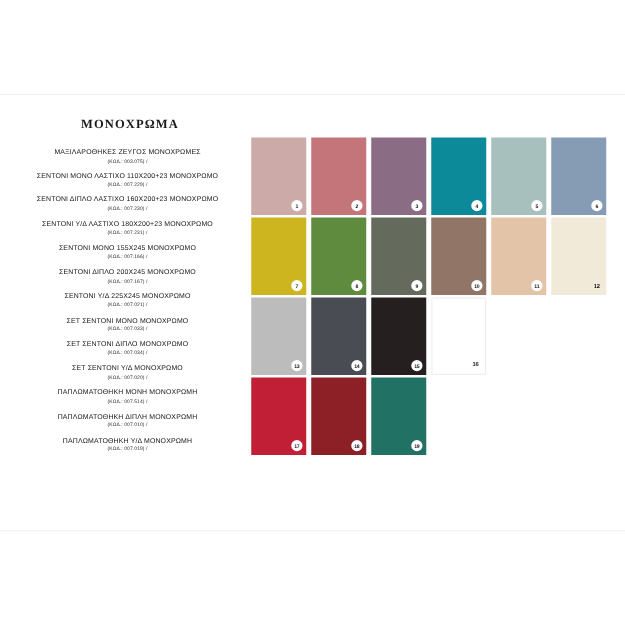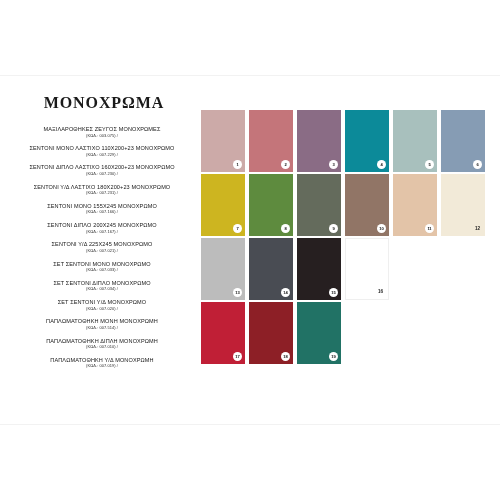--- a/index.html
+++ b/index.html
@@ -39,21 +39,21 @@
   
   #left-col {
     position: absolute;
     left: 8px;
     top: 94px;
     width: 188px;
   }
 
   #page-title {
     font-family: "Liberation Serif", serif;
-    font-size: 16px;
+    font-size: 10px;
     font-weight: 700;
     letter-spacing: 0.9px;
     color: #1a1a1a;
     text-align: center;
     margin: 0 0 14px 0;
     padding-left: 4px;
   }
 
   .product-list {
     list-style: none;

